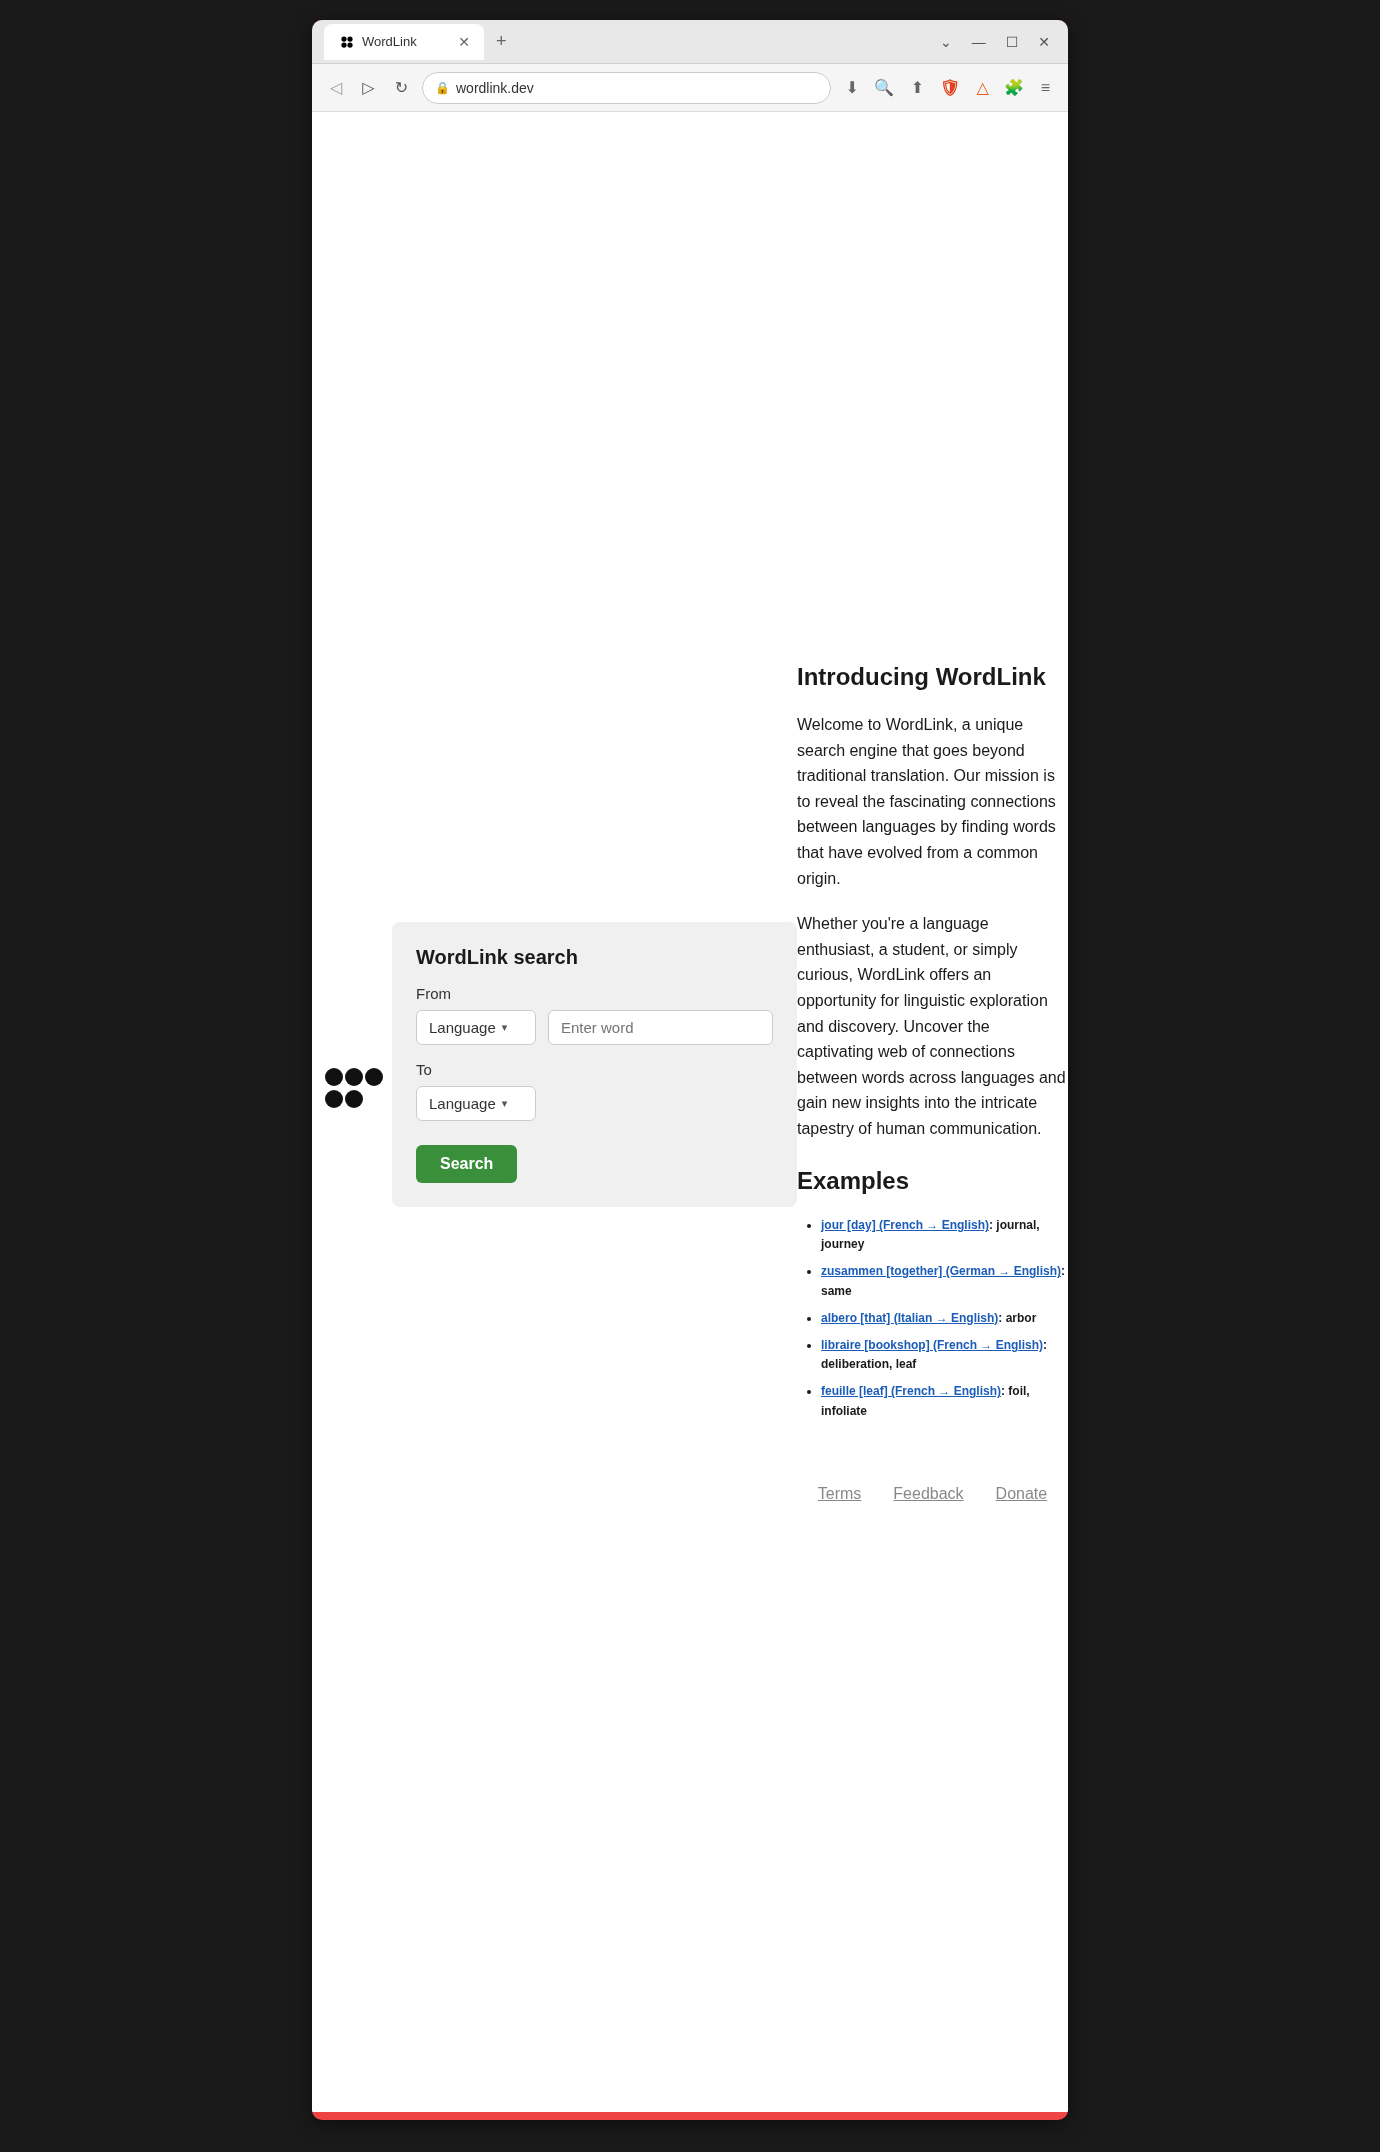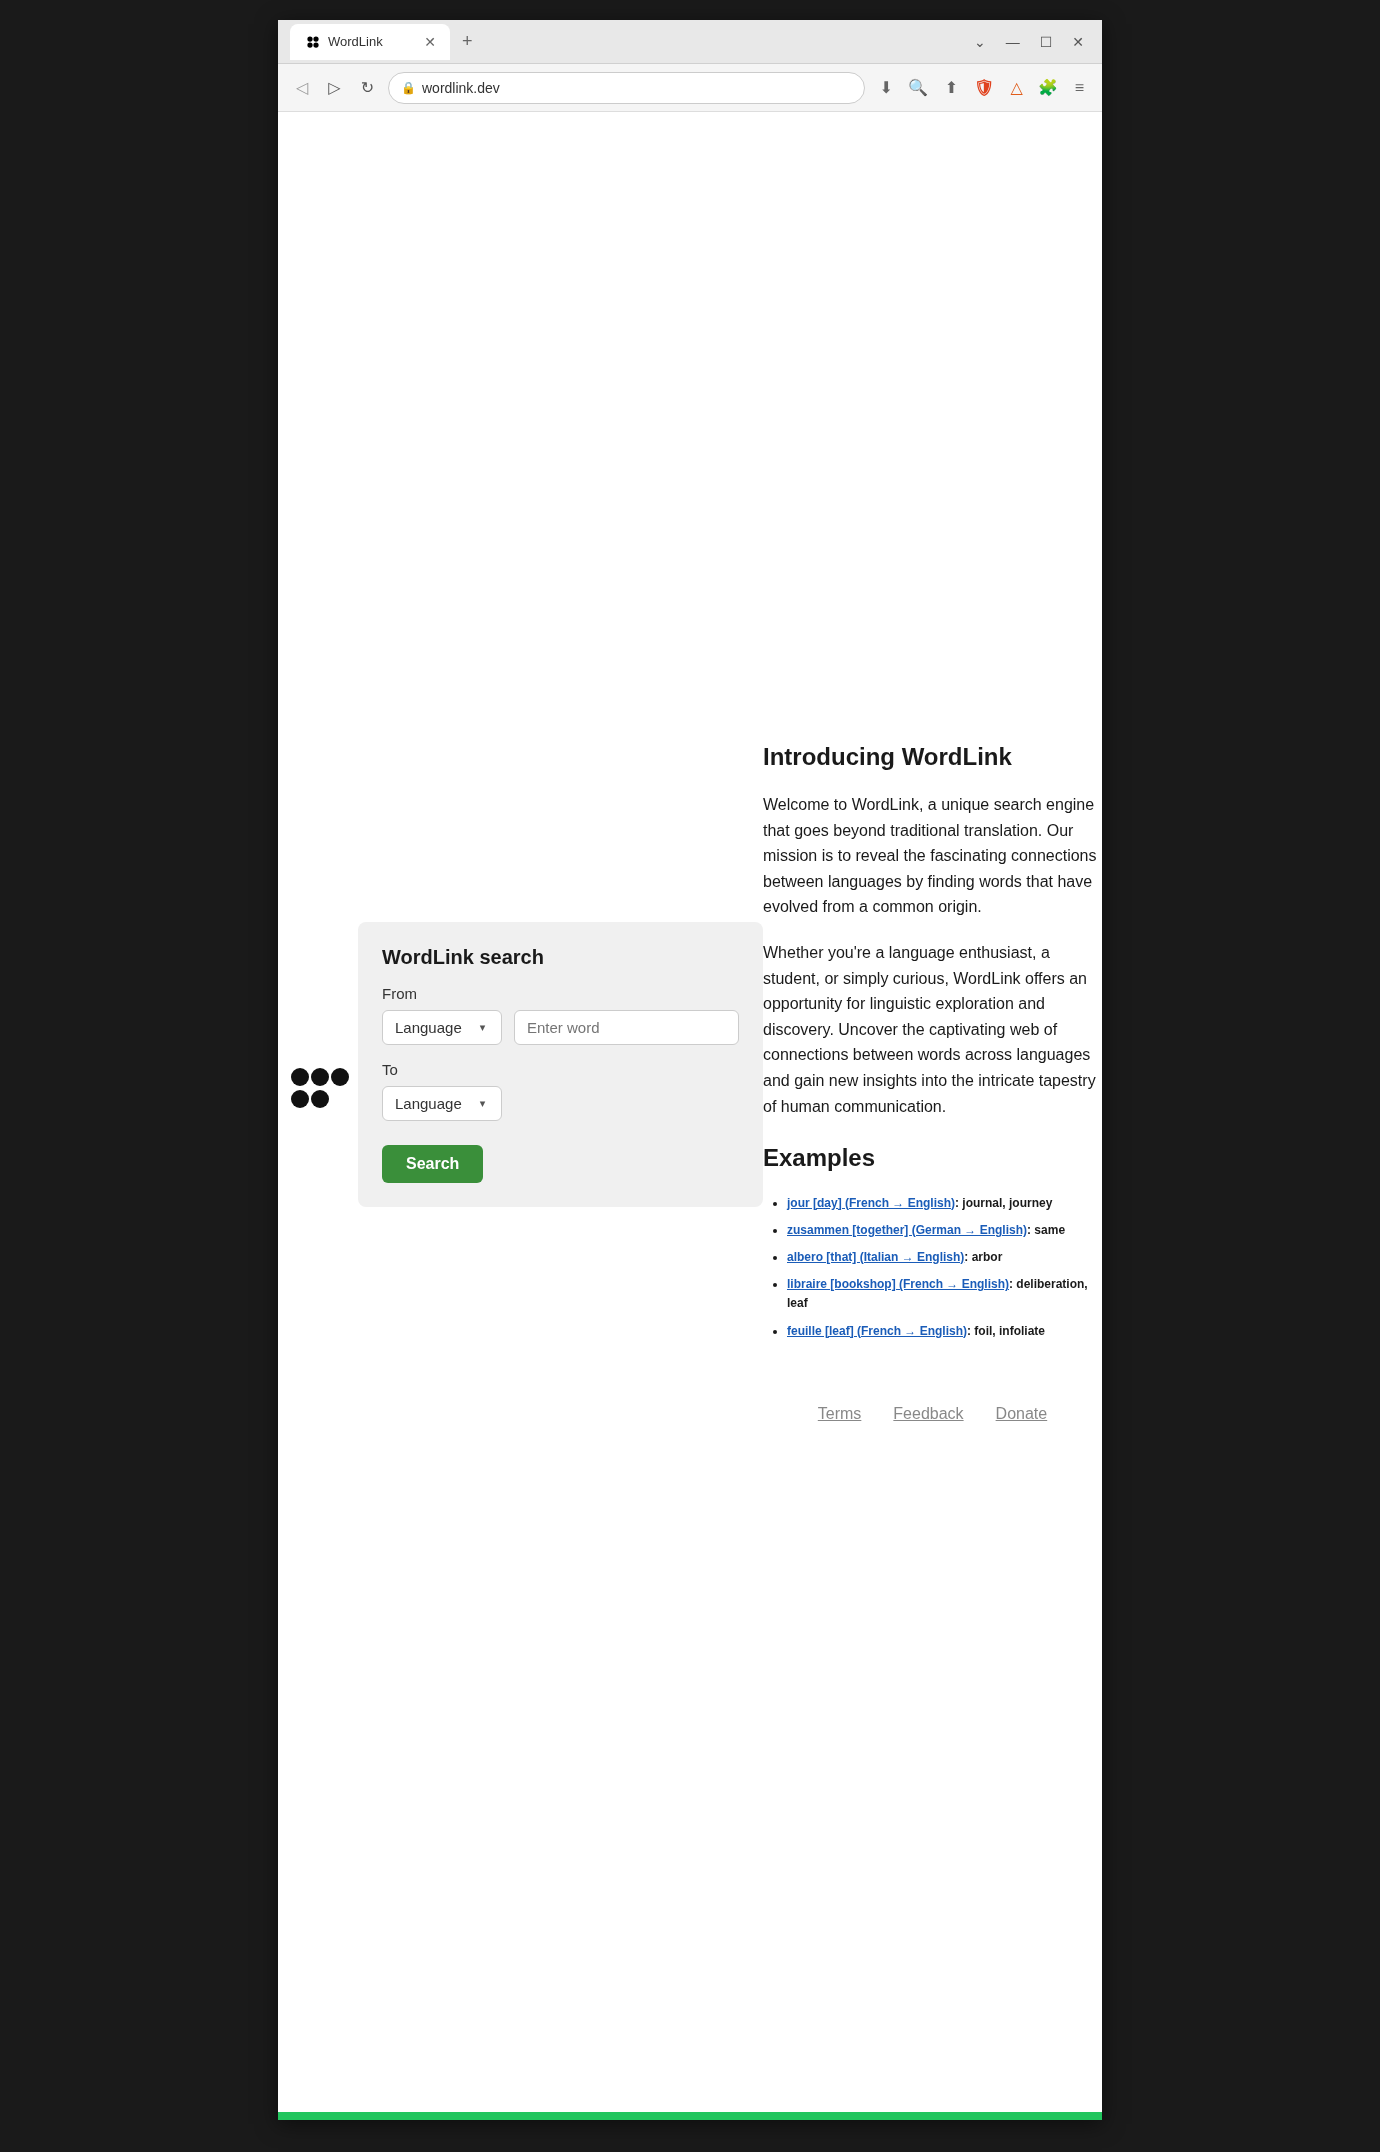--- a/index.html
+++ b/index.html
@@ -8,24 +8,24 @@
       background: #1a1a1a;
       font-family: -apple-system, BlinkMacSystemFont, 'Segoe UI', Arial, sans-serif;
       display: flex;
       flex-direction: column;
       align-items: center;
       min-height: 2152px;
     }
 
     
     .browser-window {
-      width: 824px;
+      width: 756px;
       min-height: 2100px;
-      background: #22c55e;
-      border-radius: 0;
+      background: #ef4444;
+      border-radius: 10px;
       overflow: hidden;
       margin: 20px auto;
       box-shadow: 0 4px 20px rgba(0,0,0,0.5);
     }
 
     .browser-titlebar {
       background: #e8e8e8;
       height: 44px;
       display: flex;
       align-items: center;
@@ -197,21 +197,21 @@
     .lang-select {
       background: #fff;
       border: 1px solid #ccc;
       border-radius: 6px;
       padding: 8px 12px;
       font-size: 15px;
       color: #333;
       cursor: pointer;
       display: flex;
       align-items: center;
-      gap: 18px;
+      gap: 6px;
       min-width: 120px;
     }
 
     .word-input {
       flex: 1;
       border: 1px solid #ccc;
       border-radius: 6px;
       padding: 8px 12px;
       font-size: 15px;
       color: #999;

